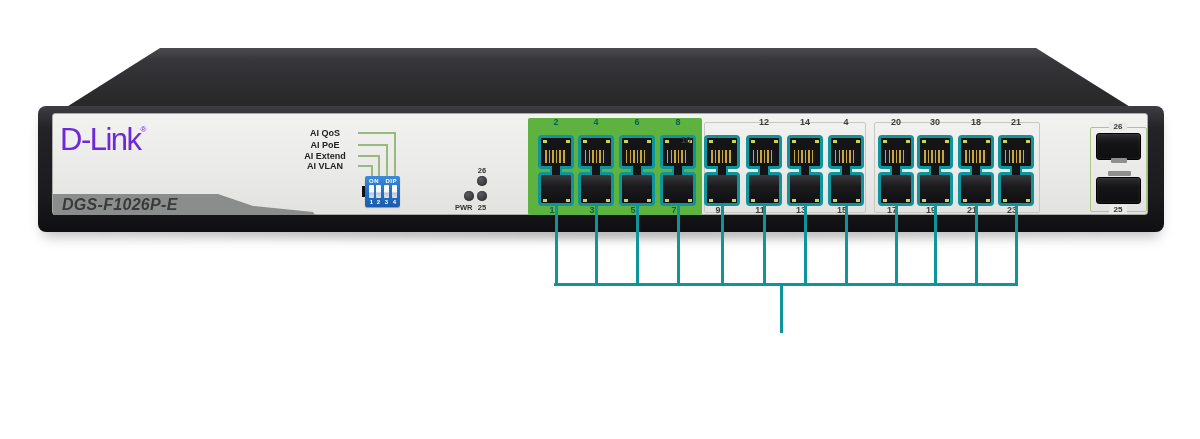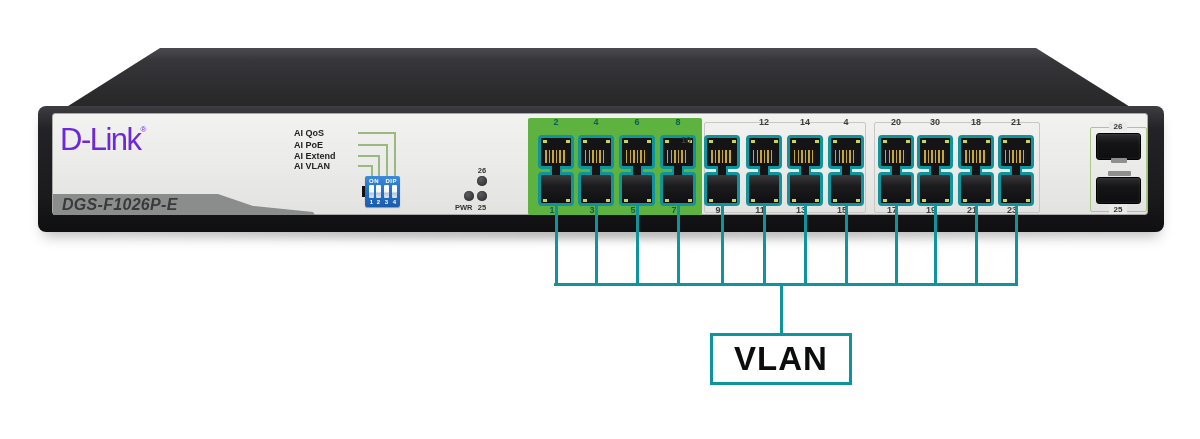--- a/index.html
+++ b/index.html
@@ -42,21 +42,21 @@
     background:#8b8d8c;
     clip-path:polygon(0px 1px,165px 1px,200px 13px,260px 19px,262px 22px,0px 22px);
   }
   .model{
     position:absolute;left:62px;top:196px;z-index:6;color:#3a3a3c;
     font-size:16px;font-weight:bold;font-style:italic;letter-spacing:.3px;
   }
 
   
   .ai-label{
-    position:absolute;width:62px;text-align:left;z-index:6;
+    position:absolute;width:62px;text-align:center;z-index:6;
     font-size:9px;font-weight:bold;color:#222;line-height:10px;left:294px;
   }
   .gline{position:absolute;background:var(--annotation-green,#9ab97f);z-index:5;}
   .dip{
     position:absolute;left:365px;top:176px;width:35px;height:31px;z-index:6;
     background:linear-gradient(180deg,#3e8ada 0%,#2474cc 45%,#1b5cab 100%);
     border-radius:2px;box-shadow:0 1px 1px rgba(0,0,0,.35);
   }
   .dip-notch{position:absolute;left:362px;top:186px;width:3px;height:11px;background:#111;z-index:6;}
   .dip-hdr{position:absolute;top:2px;font-size:6px;font-weight:bold;color:#fff;letter-spacing:.5px;}
@@ -185,23 +185,20 @@
   <div class="sfp-cage"></div>
   <div class="sfp-label" style="left:1109px;top:122px;">26</div>
   <div class="sfp-slot" style="top:133px;"></div>
   <div class="sfp-latch" style="left:1111px;top:158px;width:16px;height:5px;"></div>
   <div class="sfp-latch" style="left:1108px;top:171px;width:23px;height:5px;"></div>
   <div class="sfp-slot" style="top:177px;"></div>
   <div class="sfp-label" style="left:1109px;top:205px;">25</div>
 
   <div class="bus"></div>
   <div class="drop"></div>
-  <div class="vlan-box">
-    <span>VLAN</span>
-  </div>
 
 <div class="port top" style="left: 538px; top: 135px;">
       <div class="pins"></div>
       <div class="dot tl"></div>
       <div class="dot tr"></div>
     </div>
     <div class="port bottom" style="left: 538px; top: 172px;">
       <div class="dot bl"></div>
       <div class="dot br"></div>
     </div>

